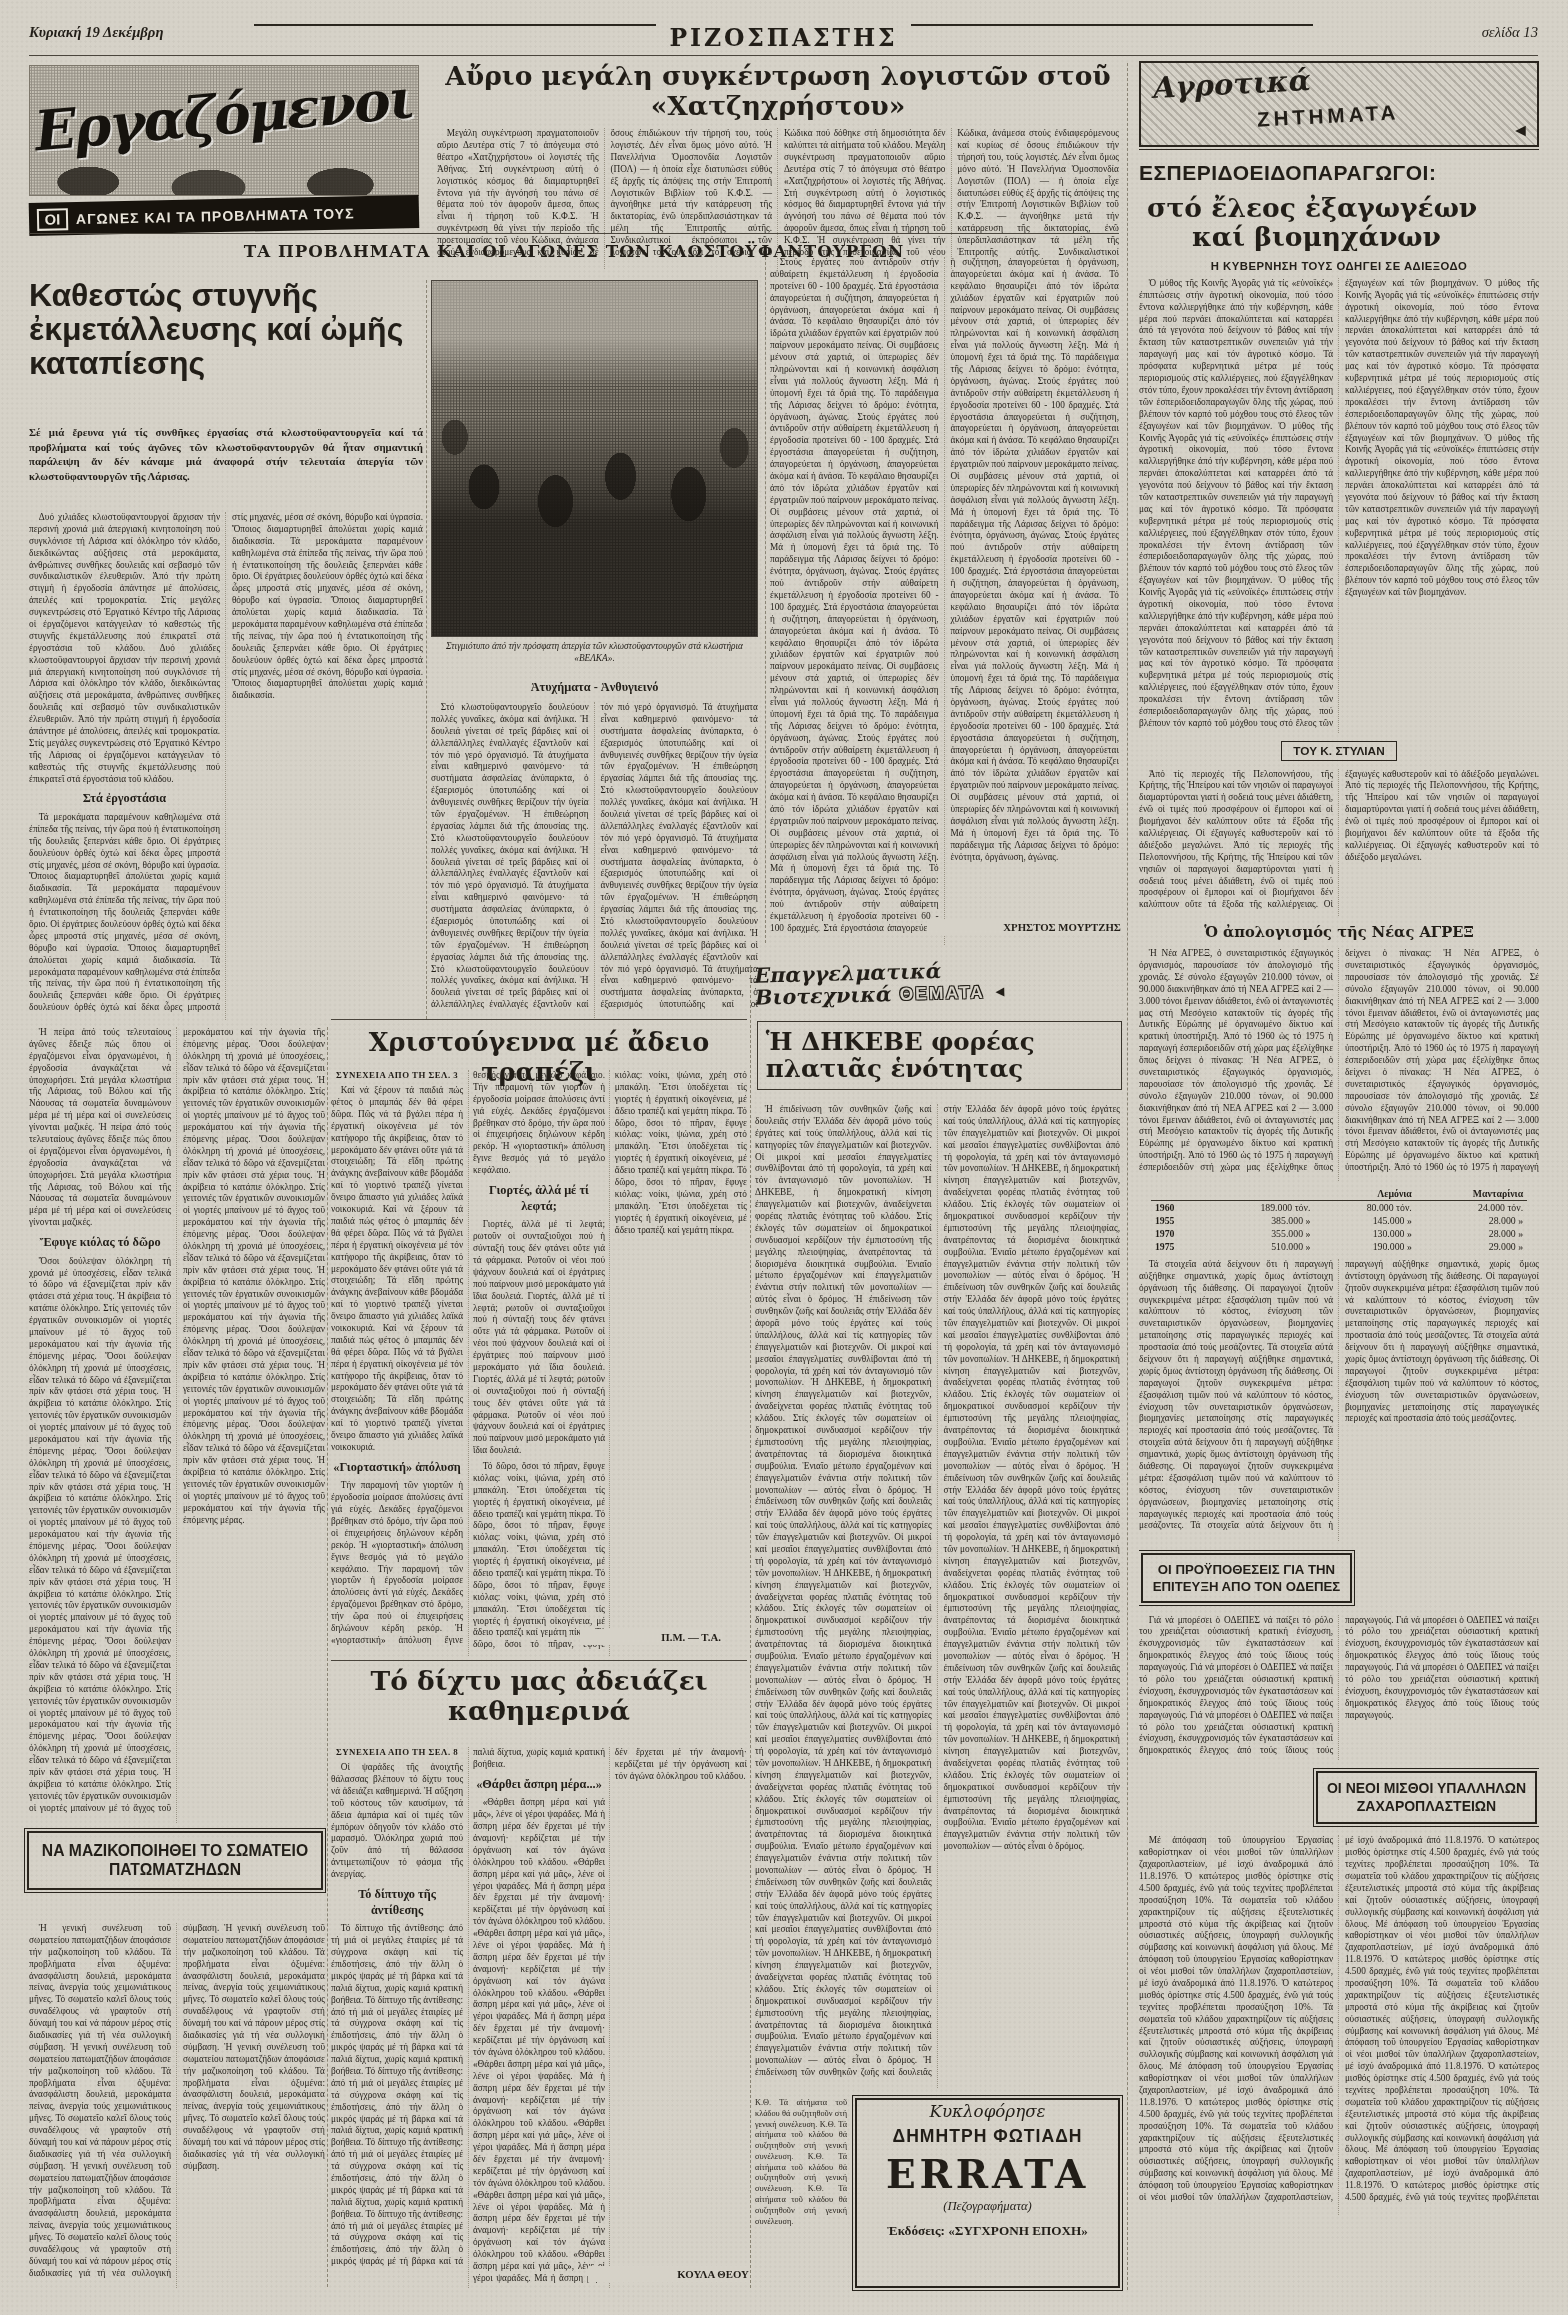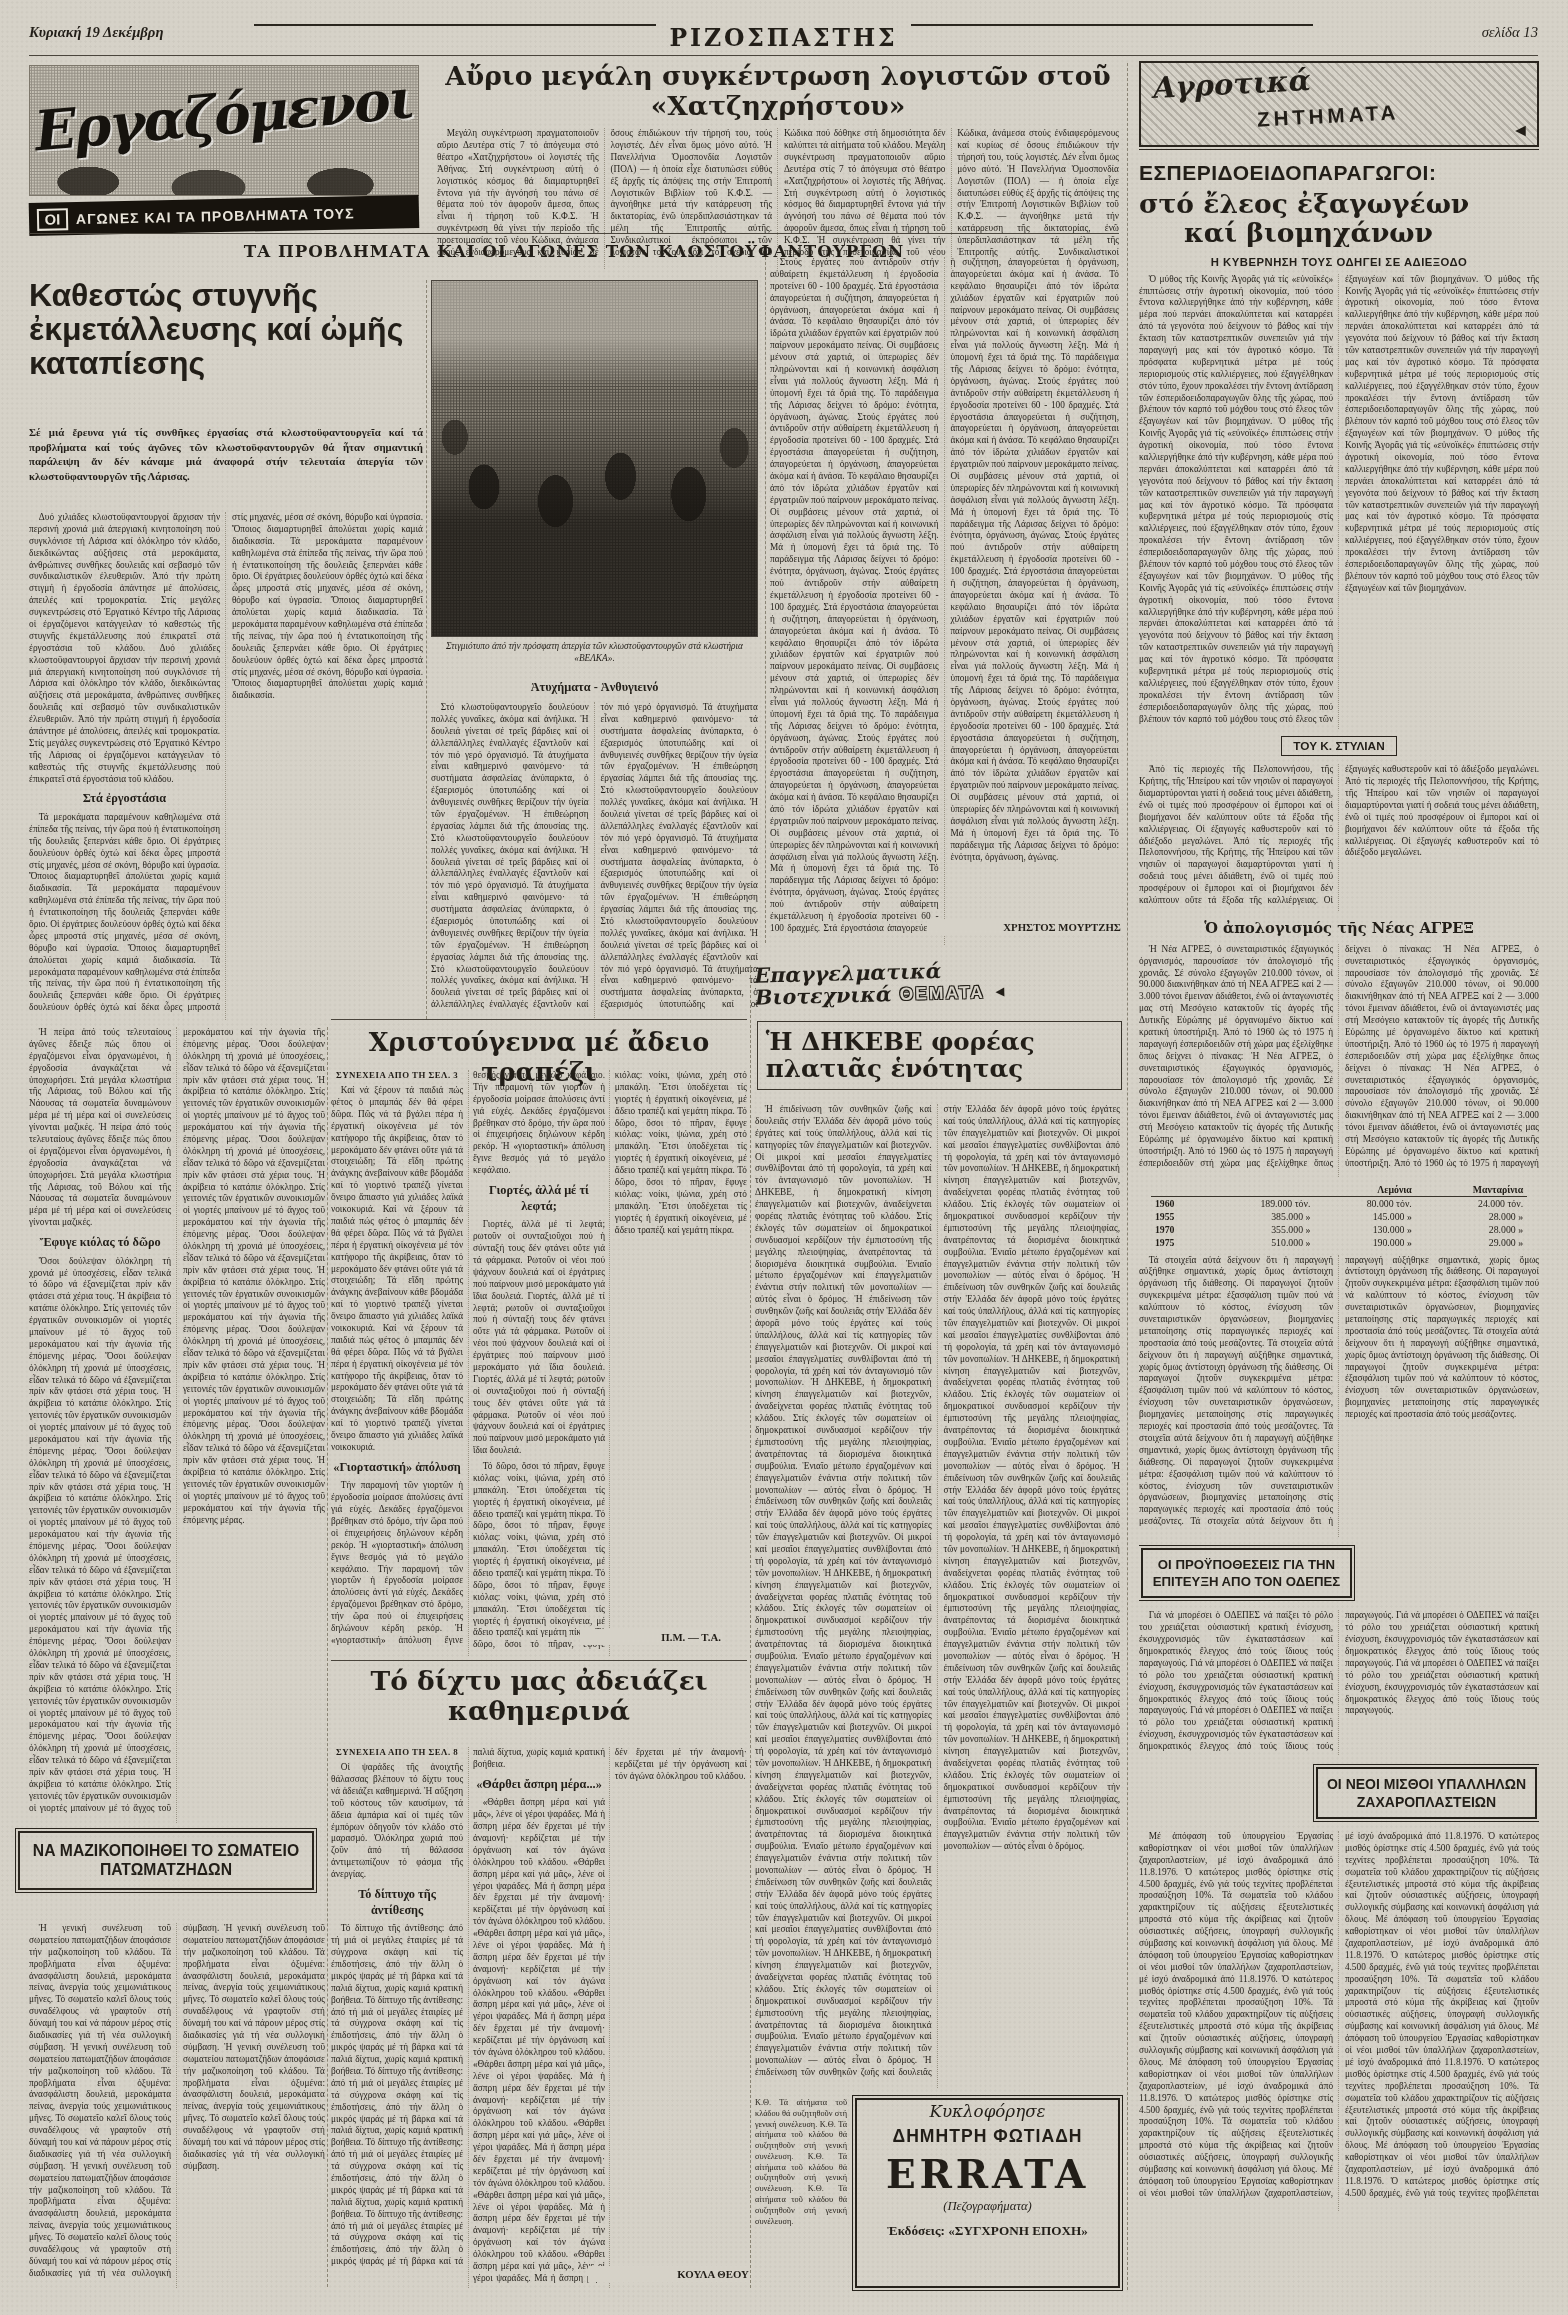--- a/index.html
+++ b/index.html
@@ -76,21 +76,21 @@
   .christmas-headline{position:absolute;left:331px;top:1027px;width:416px;margin:0;text-align:center;font-size:25.5px;font-weight:bold;font-family:"DejaVu Serif",serif;}
   .christmas-body{position:absolute;left:331px;top:1070px;width:416px;height:586px;}
   .christmas-byline{left:580px;top:1629px;width:137px;}
 
   
   .net-headline{position:absolute;left:331px;top:1666px;width:416px;text-align:center;font-size:26.5px;font-weight:bold;margin:0;line-height:1.12;font-family:"DejaVu Serif",serif;}
   .net-body{position:absolute;left:331px;top:1747px;width:416px;height:541px;}
   .net-byline{left:588px;top:2266px;width:157px;}
 
   
-  .pat-head{position:absolute;left:18px;top:1831px;width:296px;box-sizing:border-box;border:2px solid #2a251e;outline:1px solid #2a251e;outline-offset:2px;
+  .pat-head{position:absolute;left:27px;top:1831px;width:296px;box-sizing:border-box;border:2px solid #2a251e;outline:1px solid #2a251e;outline-offset:2px;
     padding:7.8px 5.9px;text-align:center;font-weight:bold;font-size:15.7px;line-height:1.25;font-family:"Liberation Sans",sans-serif;}
   .pat-body{position:absolute;left:29px;top:1923px;width:296px;height:365px;}
 
   
   .dik-banner{position:absolute;left:755px;top:961px;width:365px;height:57px;transform:rotate(-1.5deg);}
   .dik-script{font-style:italic;font-weight:bold;font-size:20.6px;font-family:"DejaVu Serif",serif;display:block;line-height:1.05;}
   .dik-line2{display:flex;align-items:center;gap:7.8px;}
   .dik-themata{font-weight:bold;font-size:17.6px;letter-spacing:2px;color:#d6d2c8;font-family:"Liberation Sans",sans-serif;
     text-shadow:-1px -1px 0 #26221b,1px -1px 0 #26221b,-1px 1px 0 #26221b,1px 1px 0 #26221b;}
   .arrow-glyph{font-size:14.7px;}
@@ -109,21 +109,21 @@
   .ad-pub{font-weight:bold;font-size:13.2px;margin-top:8.8px;}
 
   
   .sidebar{position:absolute;left:1139px;top:61px;width:400px;height:2229px;overflow:hidden;}
   .agro-logo{position:relative;height:82px;border:2px solid #2a251e;outline:1px solid #2a251e;outline-offset:2px;margin-bottom:13.7px;
     background-image:repeating-linear-gradient(45deg,rgba(60,54,44,.22) 0 2px,transparent 2px 5.9px);}
   .agro-script{position:absolute;left:11.8px;top:3.9px;font-style:italic;font-weight:bold;font-size:29px;font-family:"DejaVu Serif",serif;transform:rotate(-3deg);}
   .agro-caps{position:absolute;left:116px;top:41px;font-weight:bold;font-size:20.6px;letter-spacing:3.9px;font-family:"Liberation Sans",sans-serif;transform:rotate(-3deg);}
   .agro-arrow{position:absolute;right:7.8px;bottom:3.9px;font-size:17.6px;}
   .agro-kicker{margin:0 0 3.9px;font-size:21px;font-weight:bold;letter-spacing:0.5px;font-family:"Liberation Sans",sans-serif;}
-  .agro-headline{margin:0;}
+  .agro-headline{margin:8px;}
   .agro-headline span{display:block;font-size:26.5px;font-weight:bold;line-height:1.12;font-family:"DejaVu Serif",serif;}
   .agro-headline .l2{padding-left:45px;}
   .agro-subhead{margin:7.8px 0 5.9px;text-align:center;font-size:11.3px;font-weight:bold;letter-spacing:0.5px;font-family:"Liberation Sans",sans-serif;}
   .sb-a{height:455px;}.sb-b{height:147px;}.sb-c{height:233px;}.sb-d{height:282px;}.sb-e{height:145px;}.sb-f{height:380px;}
   .byline-box{width:max-content;margin:7.8px auto;border:1px solid #2a251e;padding:2px 11.8px;font-weight:bold;font-size:11.8px;font-family:"Liberation Sans",sans-serif;}
   .agrex-subhead{text-align:center;font-size:14.7px;font-weight:bold;margin:7.8px 0;font-family:"DejaVu Serif",serif;}
   .agrex-table{width:94%;margin:5.9px auto;border-collapse:collapse;font-size:9.8px;}
   .agrex-table th{font-weight:bold;text-align:right;padding:1px 3.9px;border-bottom:1px solid #3a352c;}
   .agrex-table td{text-align:right;padding:1px 3.9px;}
   .agrex-table td:first-child{text-align:left;font-weight:bold;}

